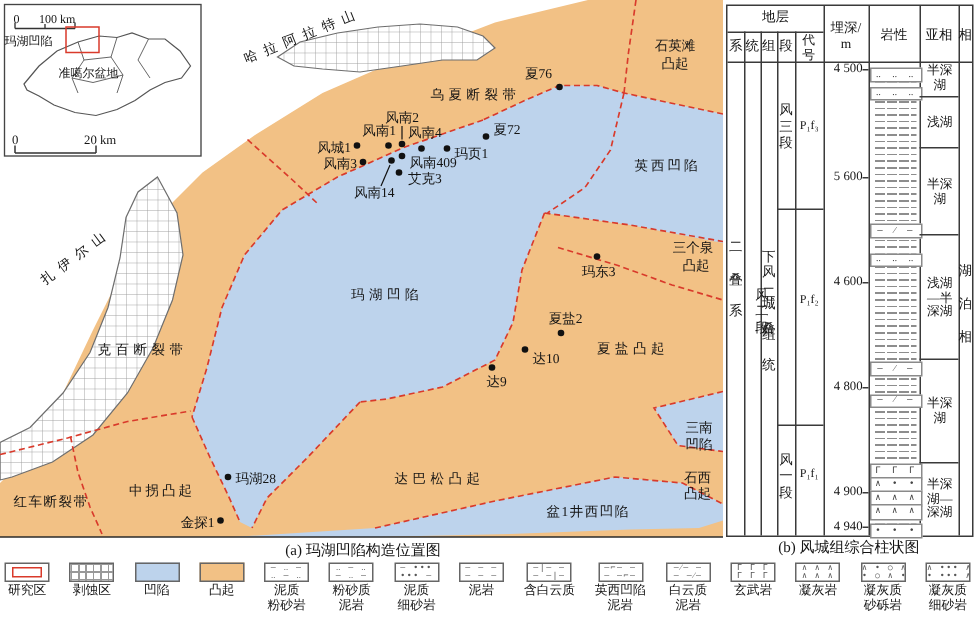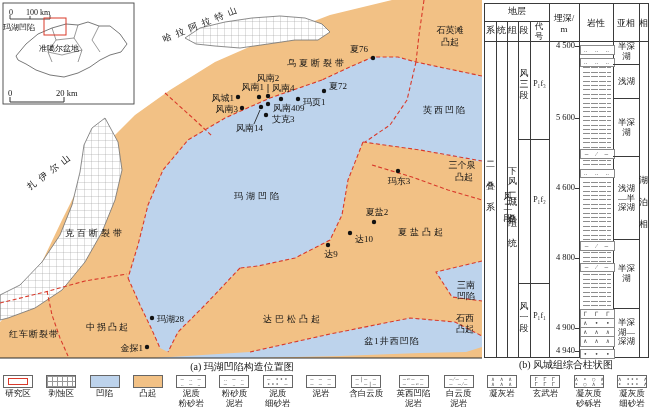--- a/index.html
+++ b/index.html
@@ -359,34 +359,34 @@
     <div class="lg-item">
       <div class="sw sw-pat">
           <span>—⁄— —</span>
           <span>— —⁄—</span>
         </div>
       <div class="lg-label">白云质
 泥岩</div>
     </div>
     <div class="lg-item">
       <div class="sw sw-pat">
+          <span>Γ Γ Γ</span>
+          <span>Γ Γ Γ</span>
+        </div>
+      <div class="lg-label">玄武岩</div>
+    </div>
+    <div class="lg-item">
+      <div class="sw sw-pat">
           <span>∧ ∧ ∧</span>
           <span>∧ ∧ ∧</span>
         </div>
       <div class="lg-label">凝灰岩</div>
     </div>
     <div class="lg-item">
       <div class="sw sw-pat">
-          <span>Γ Γ Γ</span>
-          <span>Γ Γ Γ</span>
-        </div>
-      <div class="lg-label">玄武岩</div>
-    </div>
-    <div class="lg-item">
-      <div class="sw sw-pat">
           <span>∧ • ○ ∧</span>
           <span>• ○ ∧ •</span>
         </div>
       <div class="lg-label">凝灰质
 砂砾岩</div>
     </div>
     <div class="lg-item">
       <div class="sw sw-pat">
           <span>∧ ••• ∧</span>
           <span>• ••• ∧</span>

